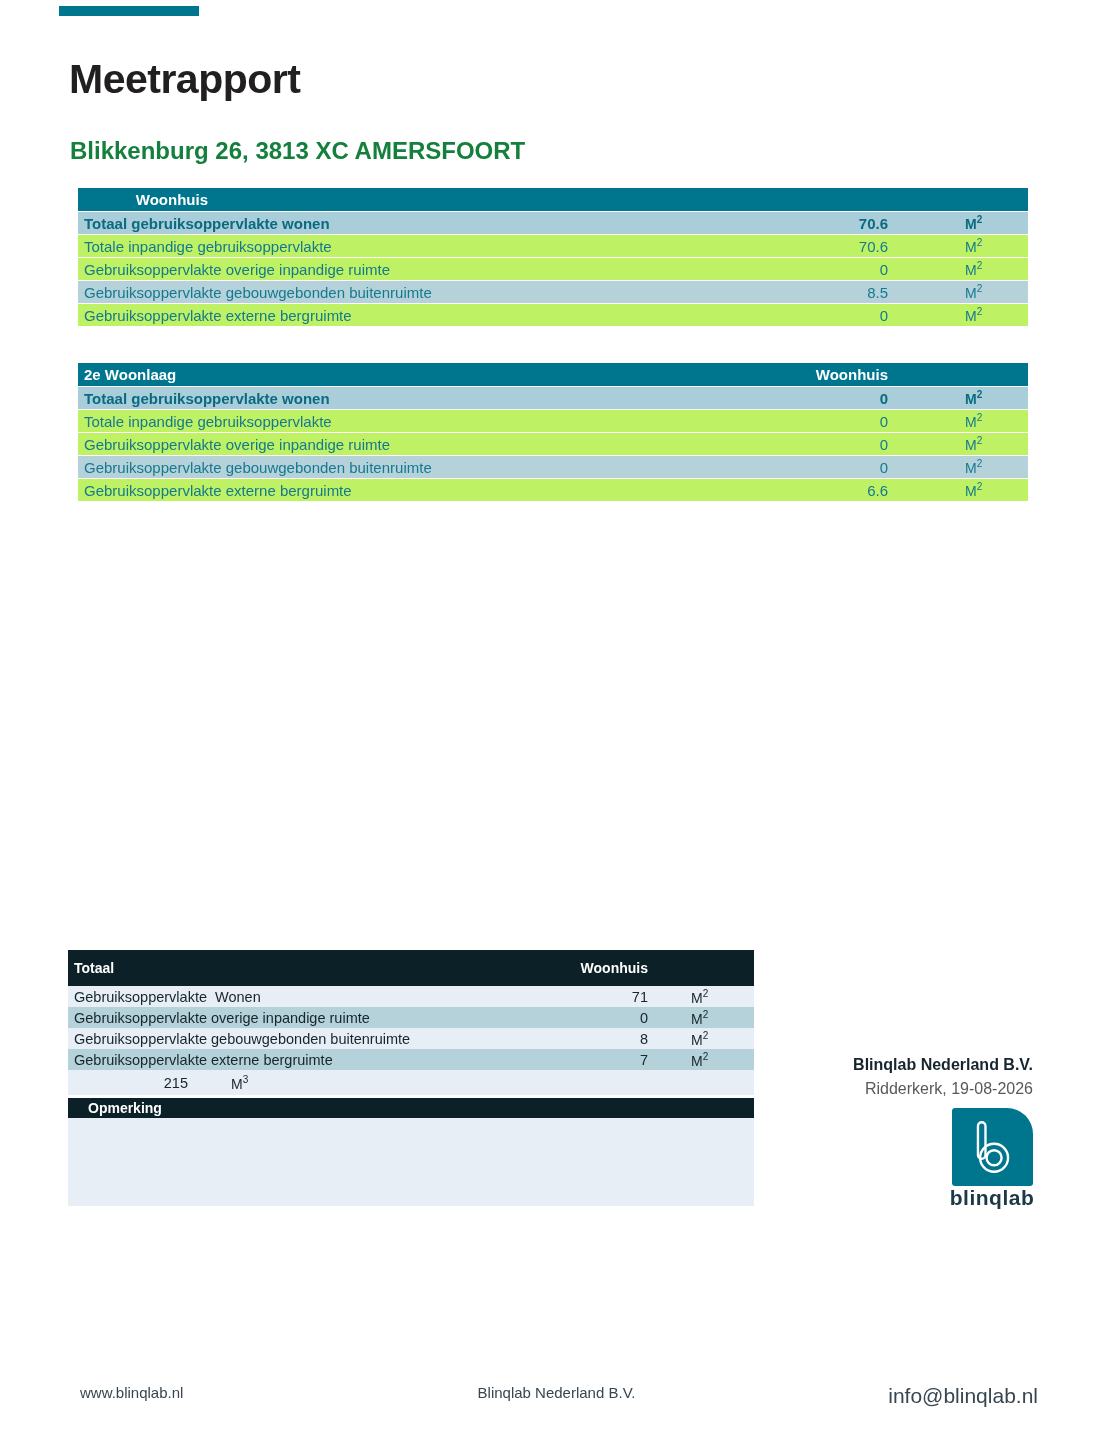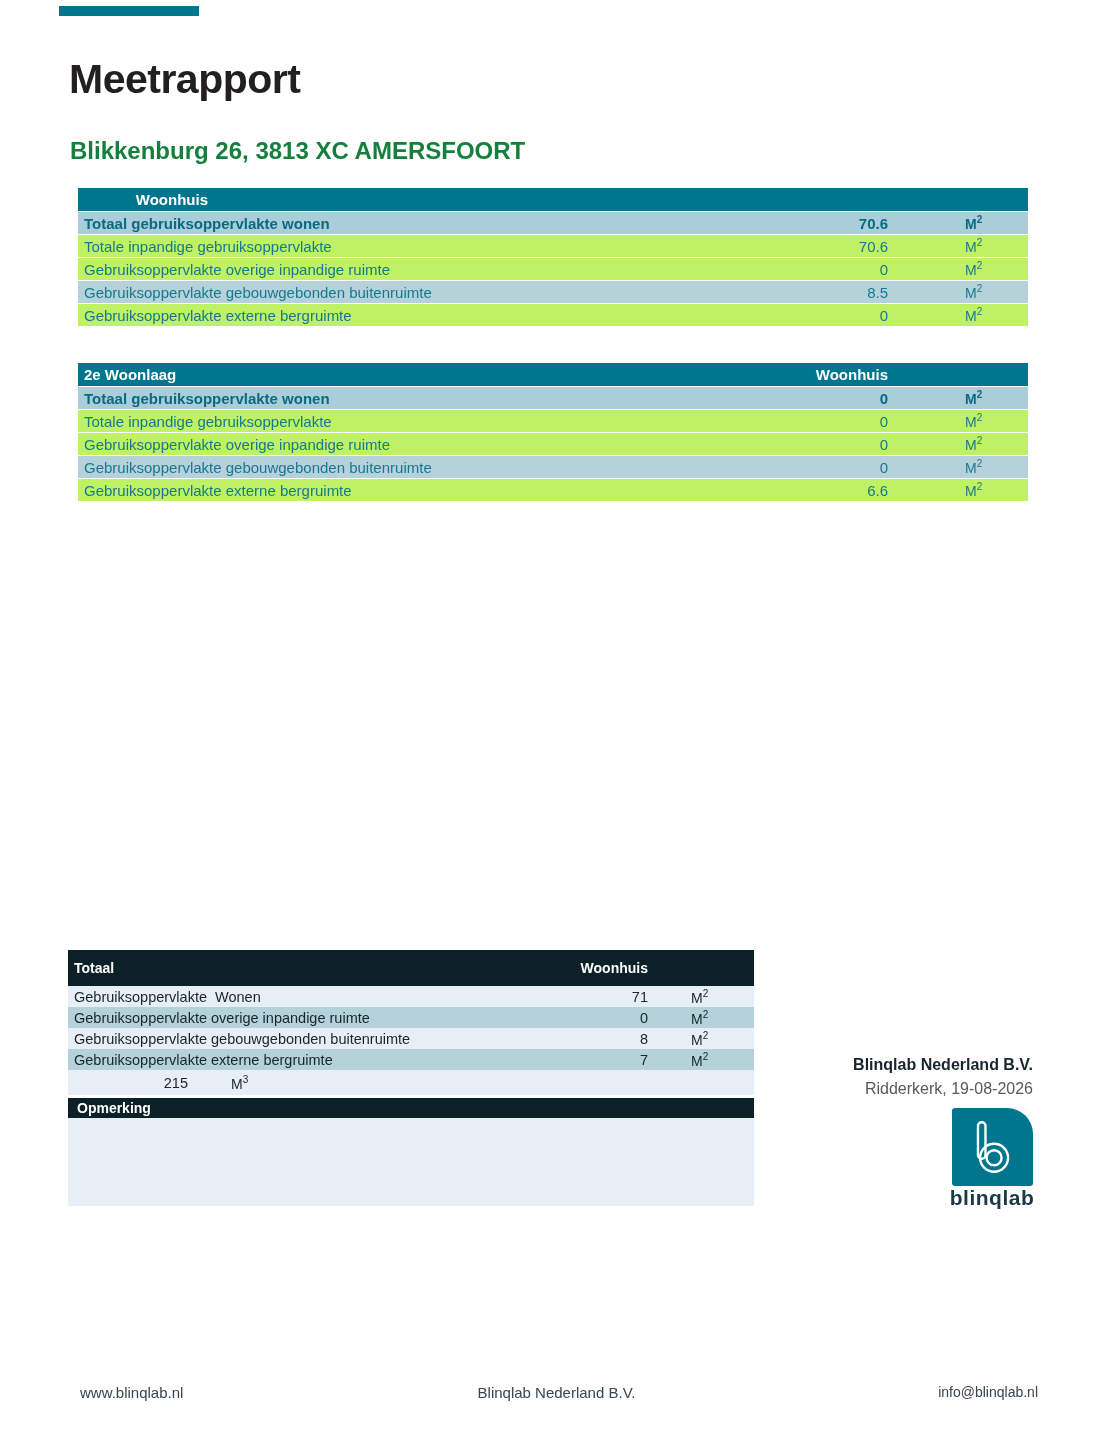--- a/index.html
+++ b/index.html
@@ -32,33 +32,33 @@
   .total-table .trow{height:21px;margin-bottom:0;font-size:14.5px;}
   .total-table .thead{background:#0C2127;color:#fff;height:36px;font-size:14px;}
   .total-table .light{background:#E7EEF5;color:#17252C;}
   .total-table .band{background:#B5D2DB;color:#17252C;}
   .total-table .cv{width:120px;}
   .total-table .cu{width:106px;padding-left:43px;}
   .total-table .last{height:25px;}
 
   
   .opmerking{position:absolute;left:68px;top:1098px;width:686px;}
-  .opmerking-header{background:#0C2127;color:#fff;font-weight:bold;font-size:14px;height:20px;display:flex;align-items:center;padding-left:9px;box-sizing:border-box;}
+  .opmerking-header{background:#0C2127;color:#fff;font-weight:bold;font-size:14px;height:20px;display:flex;align-items:center;padding-left:20px;box-sizing:border-box;}
   .opmerking-body{background:#E7EEF5;height:88px;}
 
   
   .sig-company{position:absolute;right:80px;top:1056px;font-size:16px;font-weight:bold;color:#17252C;text-align:right;}
   .sig-date{position:absolute;right:80px;top:1080px;font-size:16px;color:#595959;text-align:right;}
   .logo-square{position:absolute;left:952px;top:1108px;width:81px;height:78px;background:#00768E;border-radius:3px 26px 3px 3px;display:flex;align-items:center;justify-content:center;}
   .logo-wordmark{position:absolute;left:942px;top:1186px;width:100px;text-align:center;font-size:21px;font-weight:bold;color:#1C3946;letter-spacing:0.5px;}
 
   
   .footer-left{position:absolute;left:80px;top:1384px;font-size:15px;color:#374650;}
   .footer-center{position:absolute;left:0;top:1384px;width:1113px;text-align:center;font-size:15px;color:#374650;}
-  .footer-right{position:absolute;right:75px;top:1384px;font-size:14px;color:#374650;}
+  .footer-right{position:absolute;right:75px;top:1384px;font-size:21px;color:#374650;}
 </style>
 </head>
 <body>
 
 <div class="top-strip"></div>
 
 <div class="doc-title">Meetrapport</div>
 <div class="doc-address">Blikkenburg 26, 3813 XC AMERSFOORT</div>
 
 <div class="floor-table ft1">

